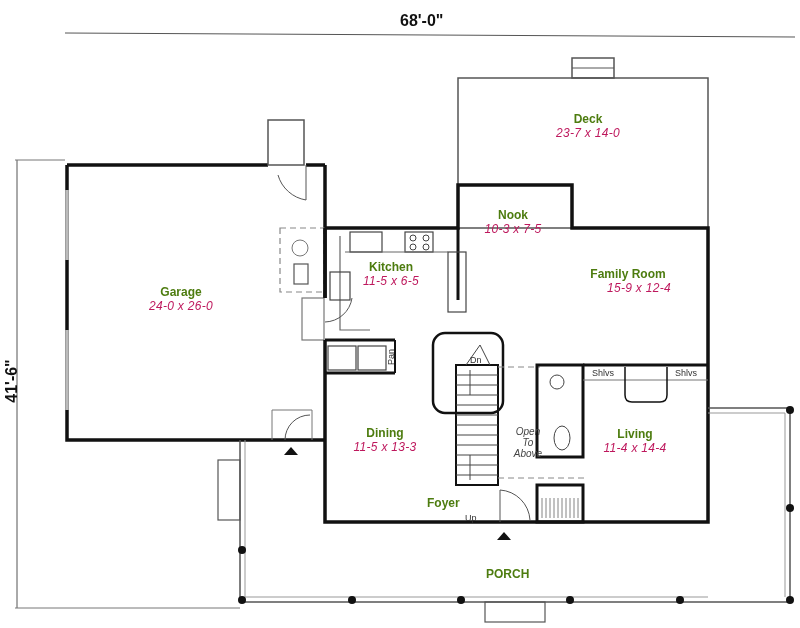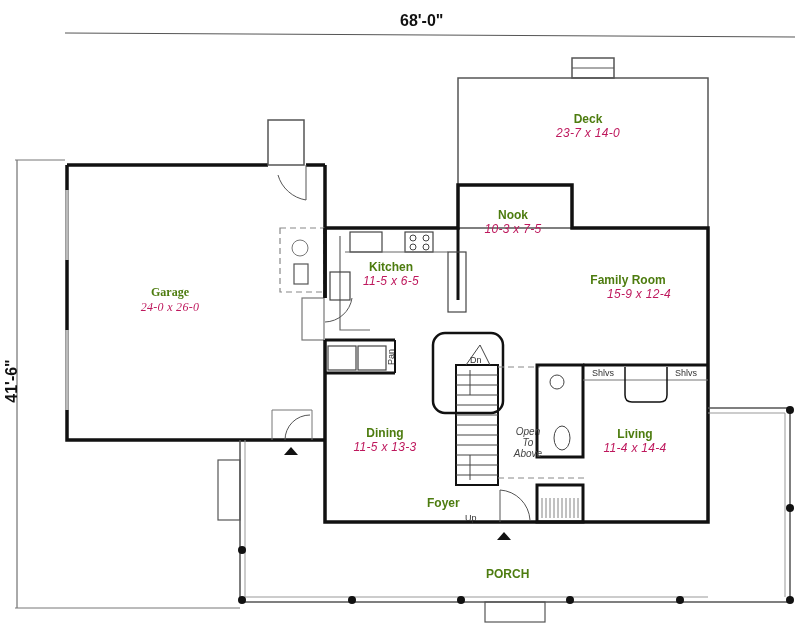--- a/index.html
+++ b/index.html
@@ -145,25 +145,25 @@
   <div class="room-dim">23-7 x 14-0</div>
 </div>
 <div class="lbl" style="left:478px;top:208px;width:70px;">
   <div class="room-name">Nook</div>
   <div class="room-dim">10-3 x 7-5</div>
 </div>
 <div class="lbl" style="left:355px;top:260px;width:72px;">
   <div class="room-name">Kitchen</div>
   <div class="room-dim">11-5 x 6-5</div>
 </div>
-<div class="lbl" style="left:568px;top:267px;width:120px;margin-top:6px;">
+<div class="lbl" style="left:568px;top:267px;width:120px;">
   <div class="room-name">Family Room</div>
   <div class="room-dim" style="padding-left:22px;">15-9 x 12-4</div>
 </div>
-<div class="lbl" style="left:125px;top:285px;width:90px;font-family:Liberation Serif, serif;">
+<div class="lbl" style="left:136px;top:285px;width:90px;">
   <div class="room-name">Garage</div>
   <div class="room-dim">24-0 x 26-0</div>
 </div>
 <div class="lbl" style="left:350px;top:426px;width:70px;">
   <div class="room-name">Dining</div>
   <div class="room-dim">11-5 x 13-3</div>
 </div>
 <div class="lbl" style="left:600px;top:427px;width:70px;">
   <div class="room-name">Living</div>
   <div class="room-dim">11-4 x 14-4</div>

